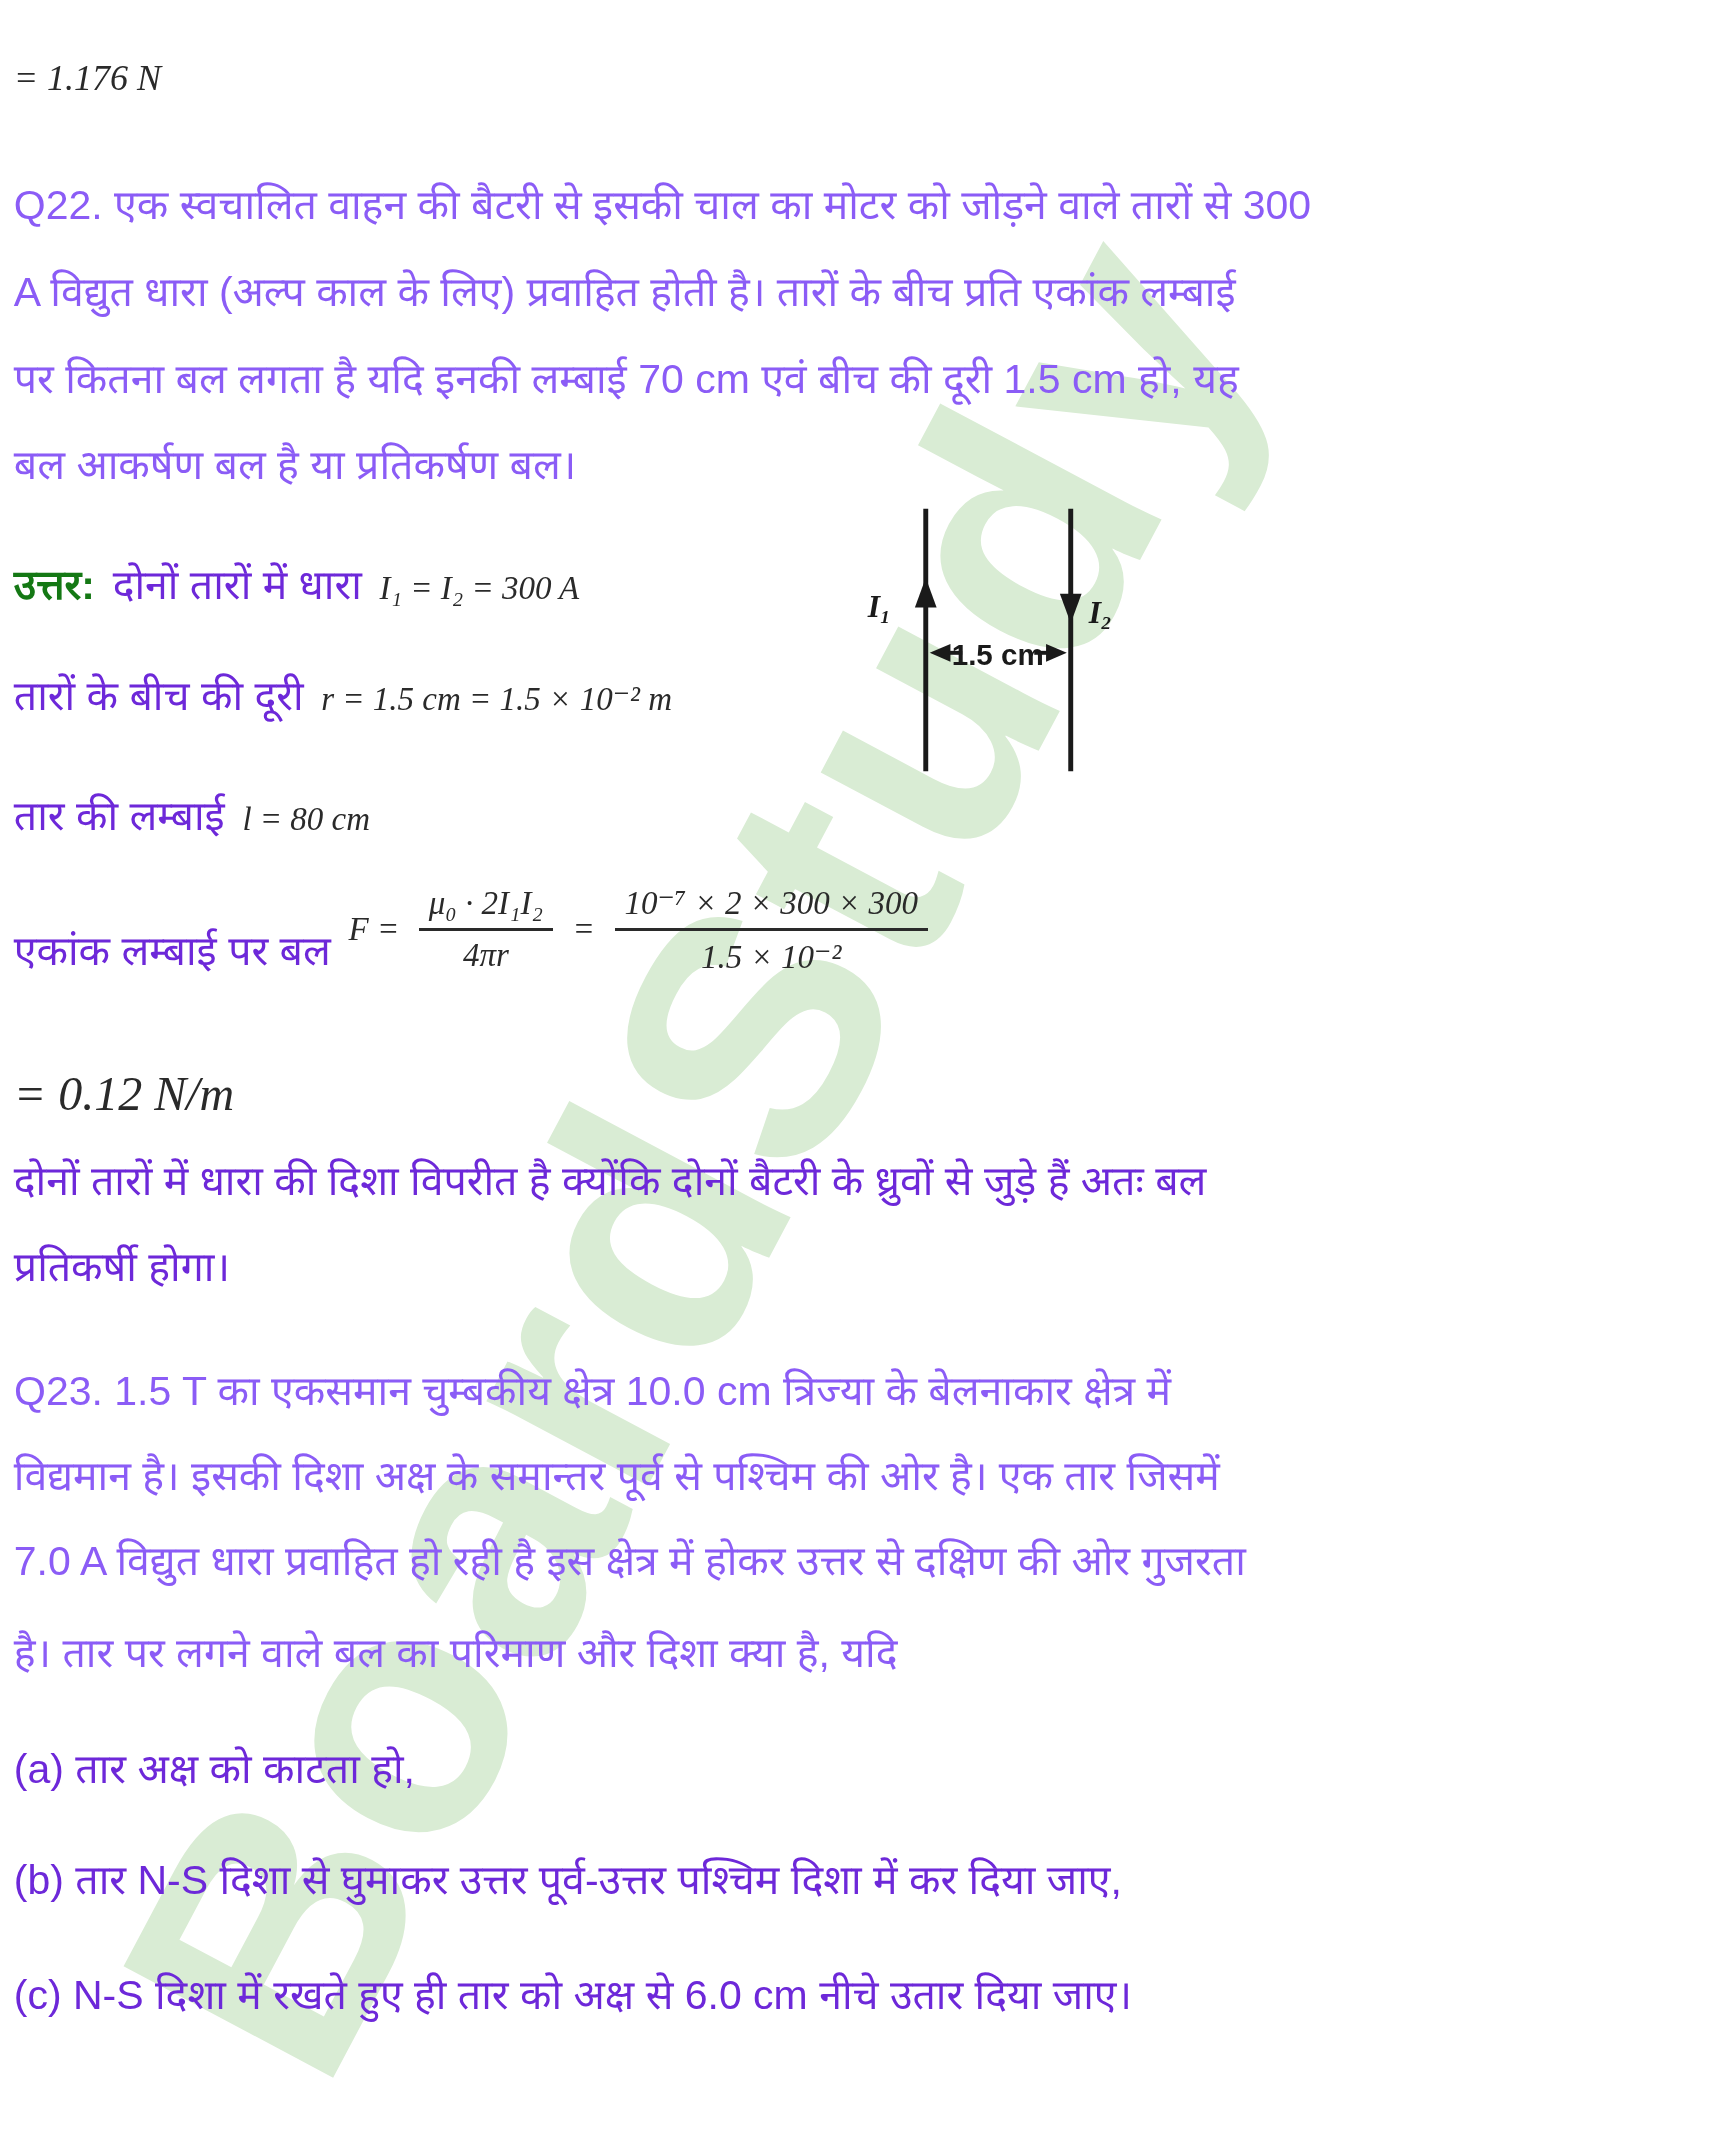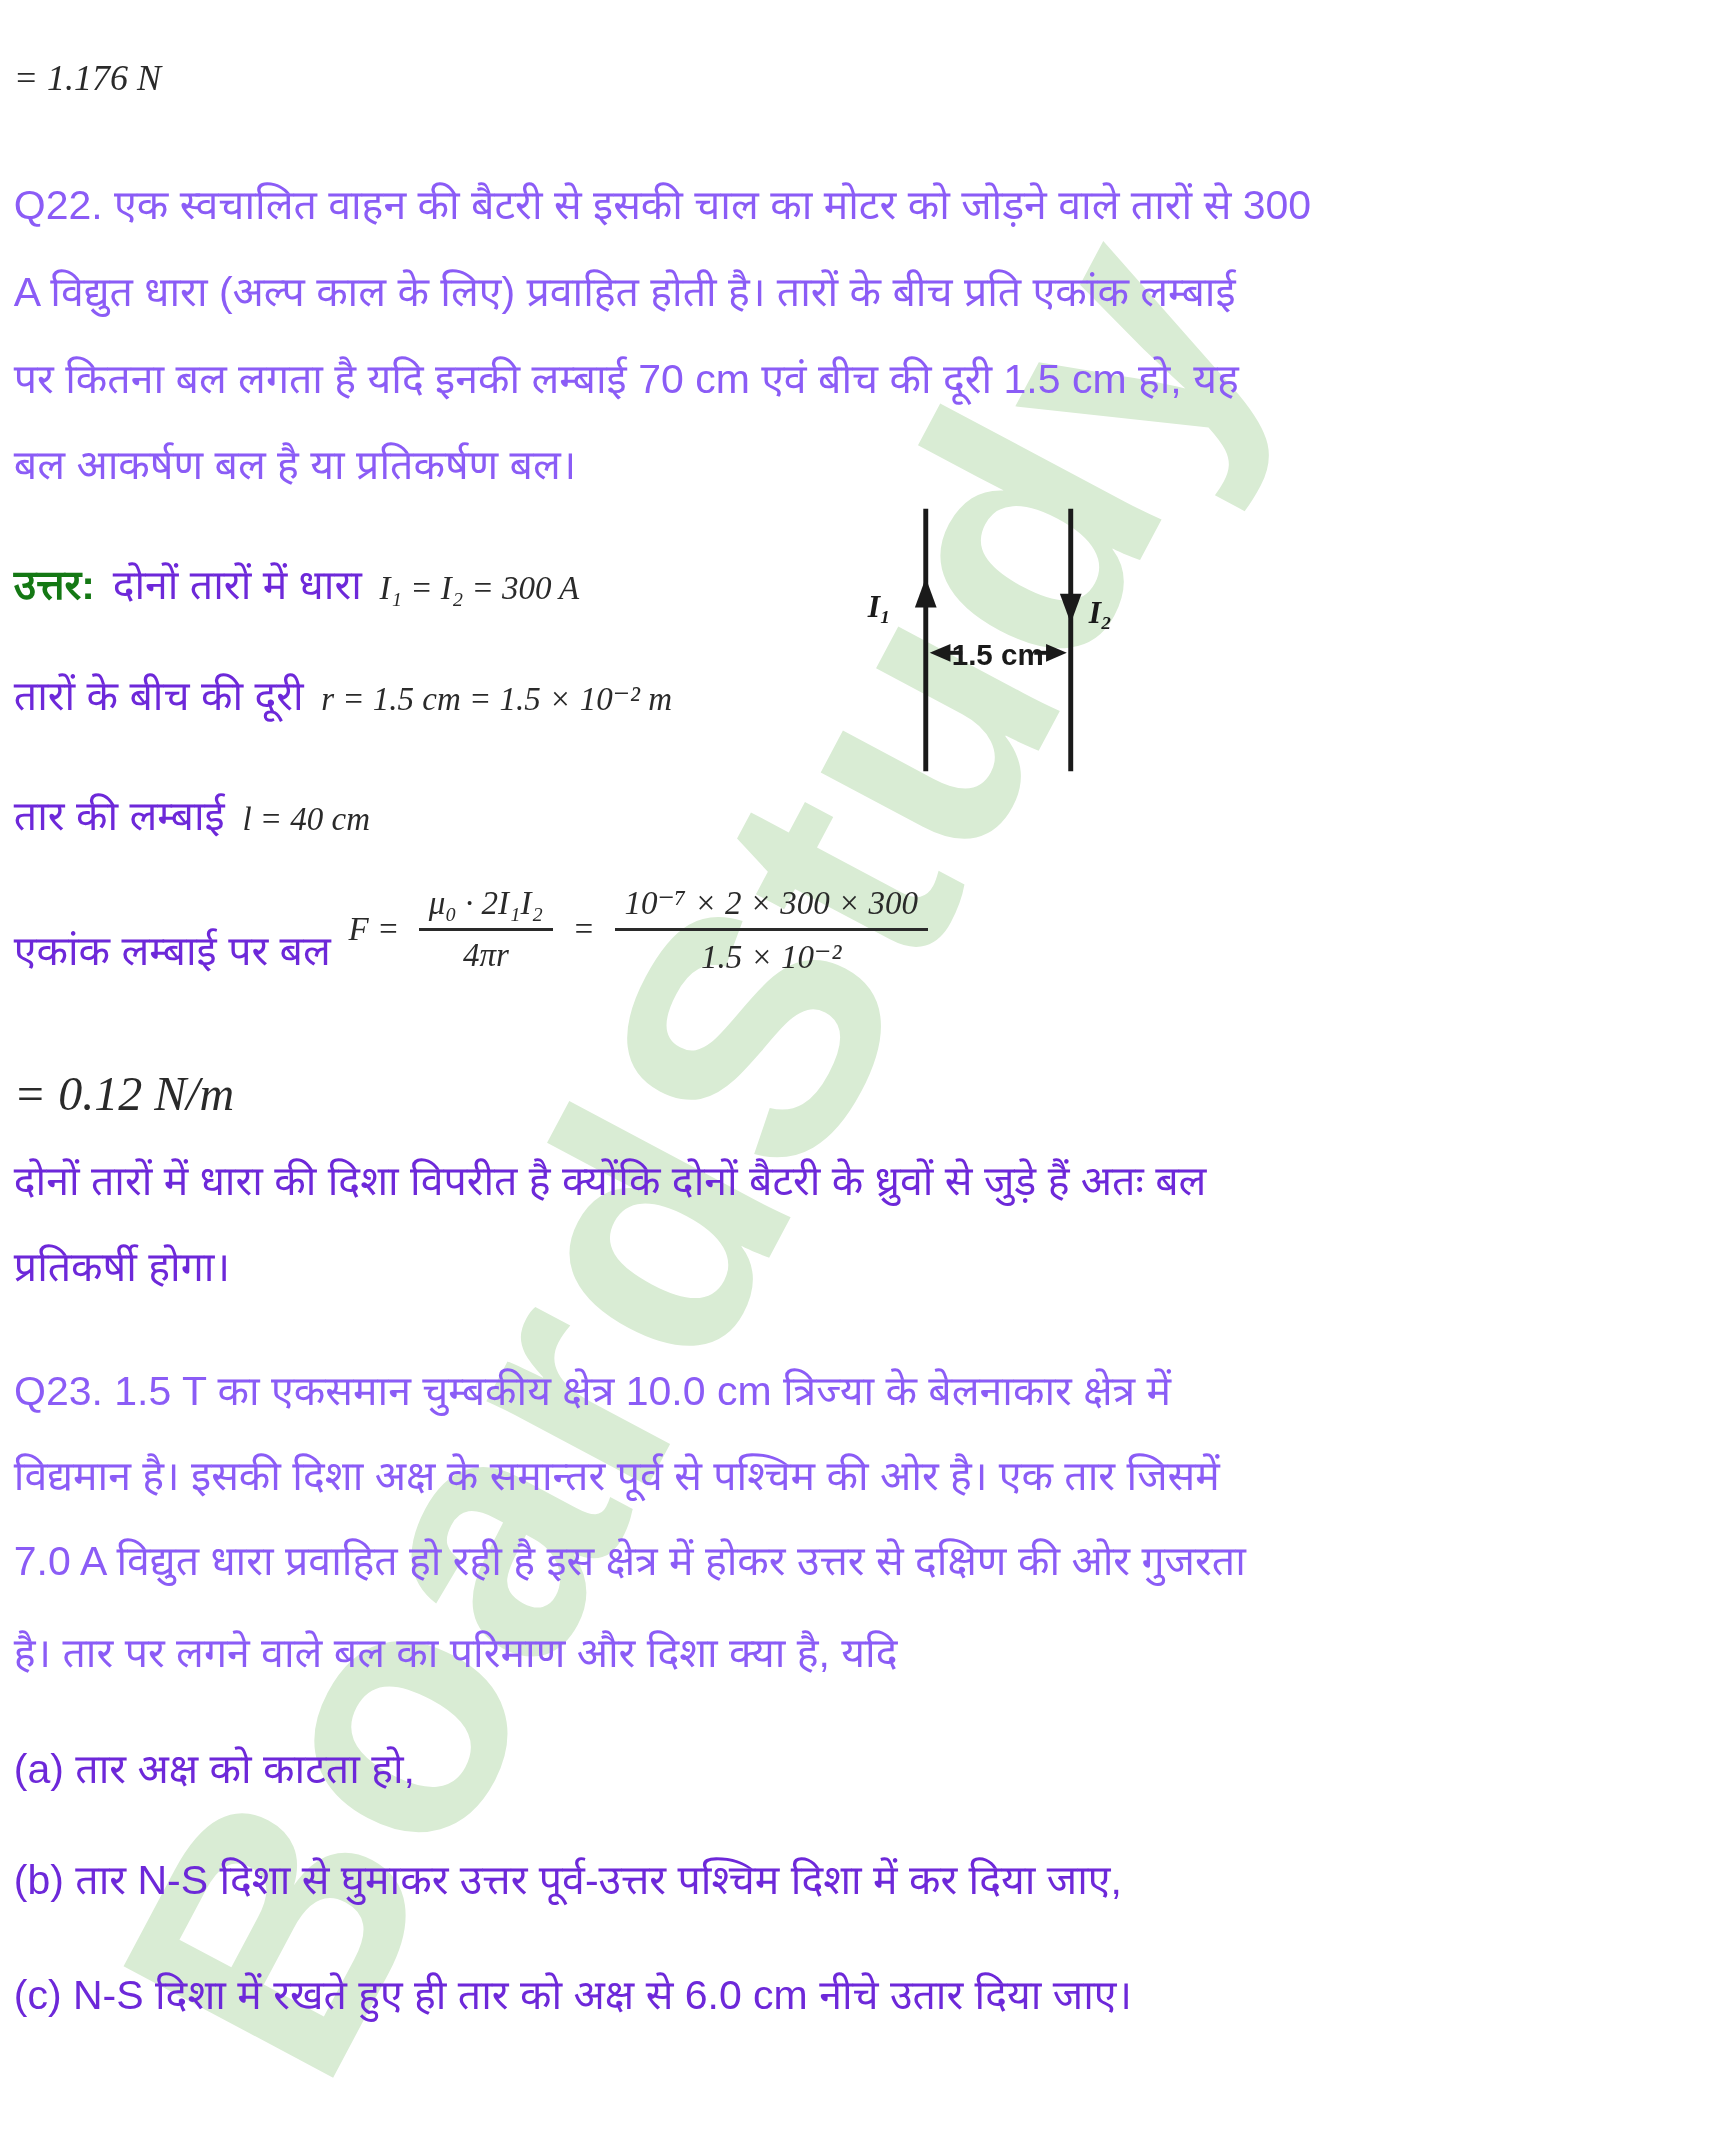--- a/index.html
+++ b/index.html
@@ -78,21 +78,21 @@
   <span class="math mline">I₁ = I₂ = 300 A</span>
 </div>
 
 <div class="content inline-row" style="left:13.8px;top:666px;">
   <span class="blk">तारों के बीच की दूरी</span>
   <span class="math mline">r = 1.5 cm = 1.5 × 10⁻² m</span>
 </div>
 
 <div class="content inline-row" style="left:13.8px;top:786px;">
   <span class="blk">तार की लम्बाई</span>
-  <span class="math mline">l = 40 cm</span>
+  <span class="math mline">l = 80 cm</span>
 </div>
 
 <div class="content inline-row" style="left:13.8px;top:882px;align-items:center;">
   <span class="blk" style="align-self:center;margin-top:39px;">एकांक लम्बाई पर बल</span>
   <span class="formula">
     <span>F =</span>
     <span class="frac">
       <span class="num">μ₀ · 2I₁I₂</span>
       <span class="den">4πr</span>
     </span>

